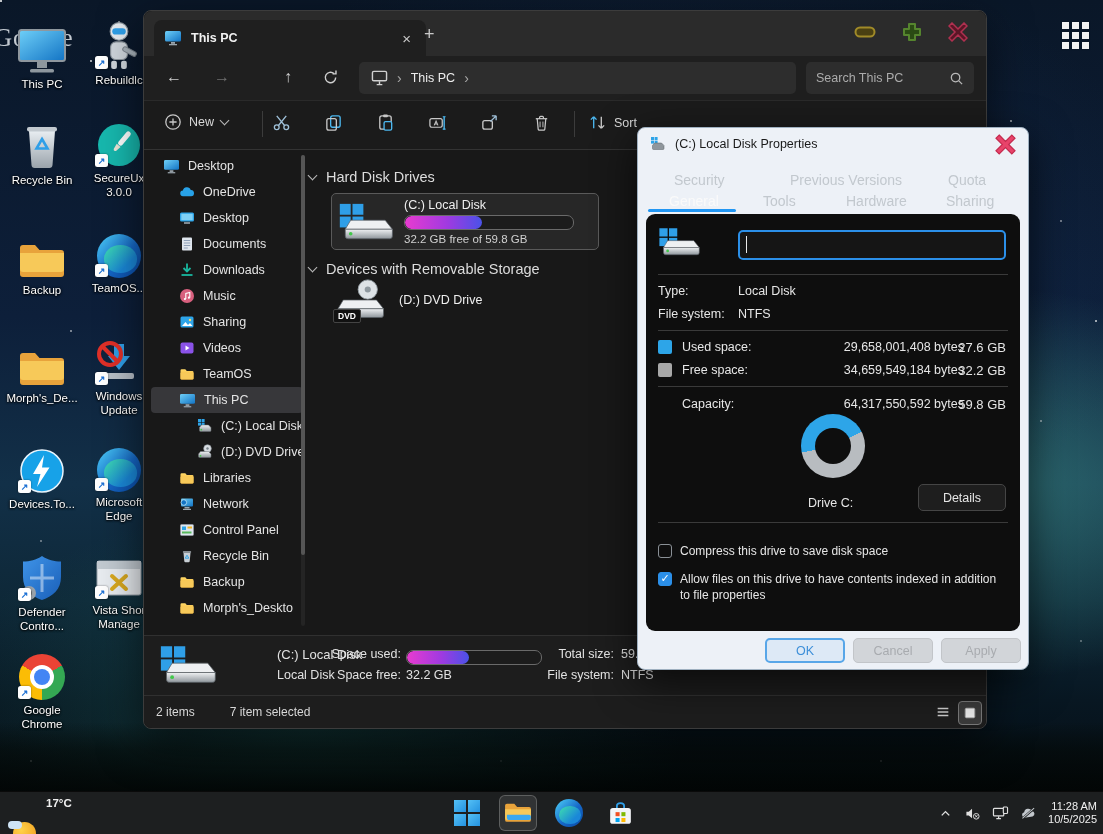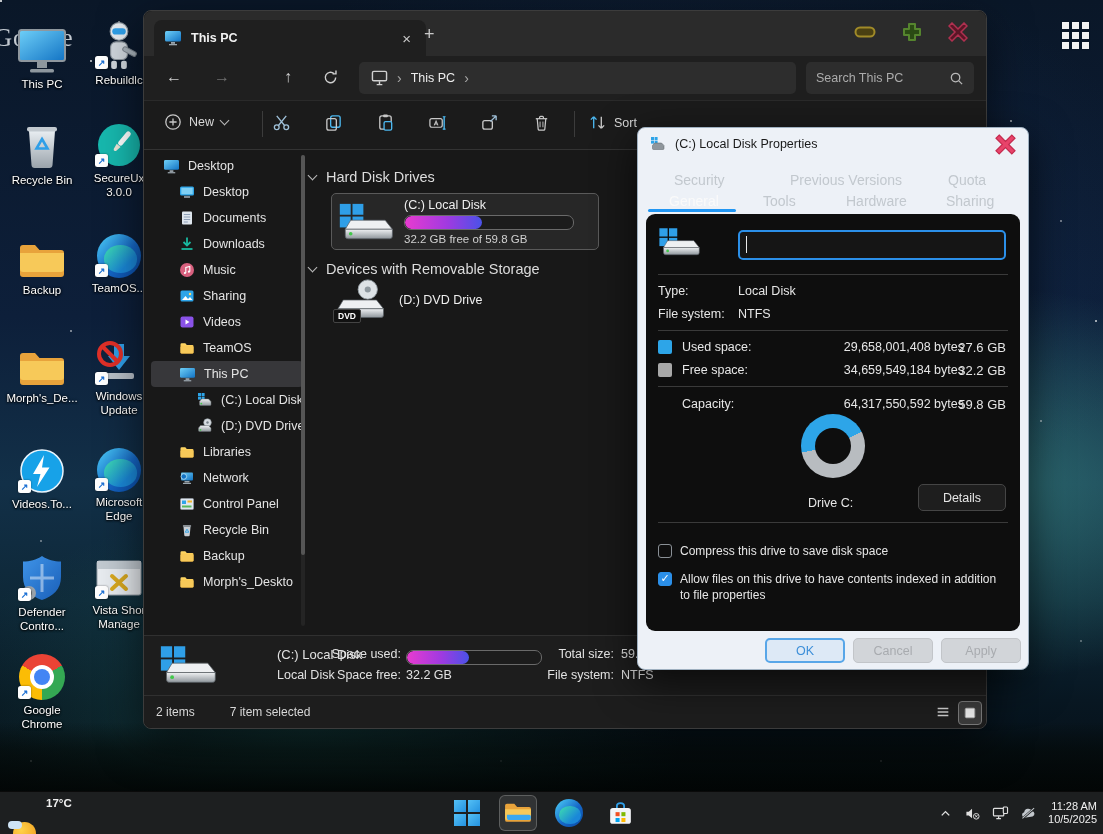--- a/index.html
+++ b/index.html
@@ -297,21 +297,21 @@
   <div class="dicon" style="left:5px;top:442px">
     <div class="ib">
         <span>
           <svg viewBox="0 0 46 46" width="46" height="46">
             <circle cx="23" cy="23" r="21" fill="#17a2e8" stroke="#e8f4fc" stroke-width="1.5"></circle>
             <path d="M25 7 L14 26 h7.5 l-3.5 13 12.5-19.5 h-7.5z" fill="#fff"></path>
           </svg>
         </span>
       <span class="sc-badge"></span>
       </div>
-    <div class="lbl">Videos.To...</div>
+    <div class="lbl">Devices.To...</div>
   </div>
   <div class="dicon" style="left:82px;top:440px">
     <div class="ib">
         <span class="edge-ic"></span>
       <span class="sc-badge"></span>
       </div>
     <div class="lbl">Microsoft
 Edge</div>
   </div>
   <div class="dicon" style="left:5px;top:550px">
@@ -488,20 +488,28 @@
       <div class="sidebar">
         <div class="srow">
             <span>
               <svg viewBox="0 0 18 16" width="17" height="15">
                 <rect x="1" y="1" width="16" height="10.5" rx="1.5" fill="url(#gScr)"></rect>
                 <rect x="7" y="12" width="4" height="1.8" fill="#9aa5ad"></rect>
                 <rect x="5" y="14" width="8" height="1.3" fill="#9aa5ad"></rect>
               </svg>
             </span>
             <span class="slabel">Desktop</span>
+          </div>
+        <div class="srow lvl1">
+            <span>
+              <svg viewBox="0 0 16 16" width="16" height="16">
+                <path d="M4.2 12.2a2.8 2.8 0 0 1-.3-5.6A4 4 0 0 1 11.7 6a3.1 3.1 0 0 1 .4 6.2z" fill="#28a2e8"></path>
+              </svg>
+            </span>
+            <span class="slabel">OneDrive</span>
           </div>
         <div class="srow lvl1">
             <span>
               <svg viewBox="0 0 16 16" width="16" height="16">
                 <rect x="1" y="2.5" width="14" height="9" rx="1.5" fill="#2da4e8"></rect>
                 <rect x="2.3" y="3.8" width="11.4" height="6.4" fill="#7fd0f5"></rect>
                 <rect x="5" y="12.2" width="6" height="1.6" fill="#9aa5ad"></rect>
               </svg>
             </span>
             <span class="slabel">Desktop</span>

